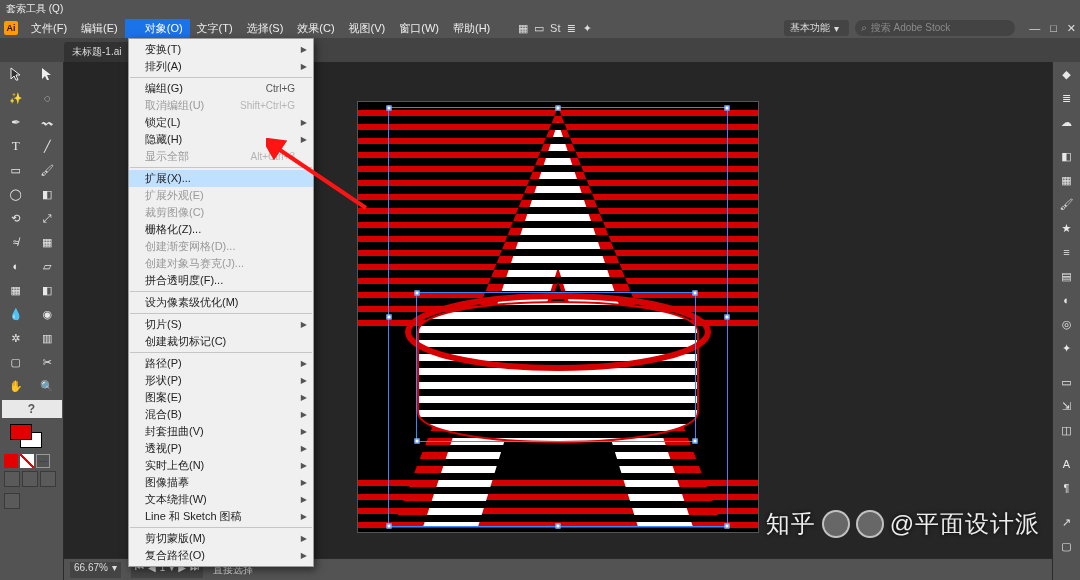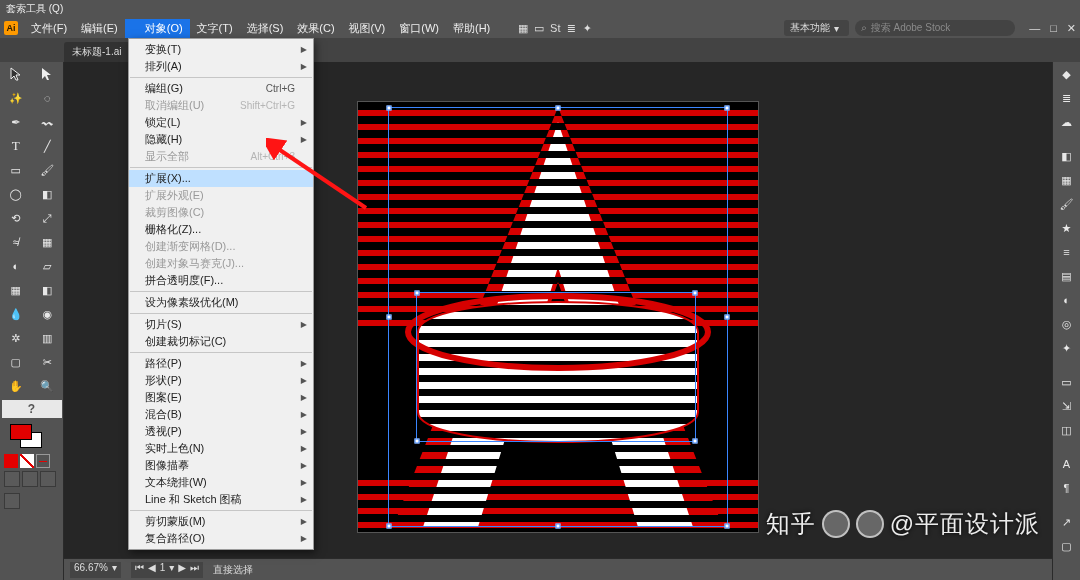--- a/index.html
+++ b/index.html
@@ -370,20 +370,23 @@
     <div class="dd-row dd-sub">
       <span class="dd-label">形状(P)</span>
     </div>
     <div class="dd-row dd-sub">
       <span class="dd-label">图案(E)</span>
     </div>
     <div class="dd-row dd-sub">
       <span class="dd-label">混合(B)</span>
     </div>
     <div class="dd-row dd-sub">
+      <span class="dd-label">封套扭曲(V)</span>
+    </div>
+    <div class="dd-row dd-sub">
       <span class="dd-label">透视(P)</span>
     </div>
     <div class="dd-row dd-sub">
       <span class="dd-label">实时上色(N)</span>
     </div>
     <div class="dd-row dd-sub">
       <span class="dd-label">图像描摹</span>
     </div>
     <div class="dd-row dd-sub">
       <span class="dd-label">文本绕排(W)</span>

